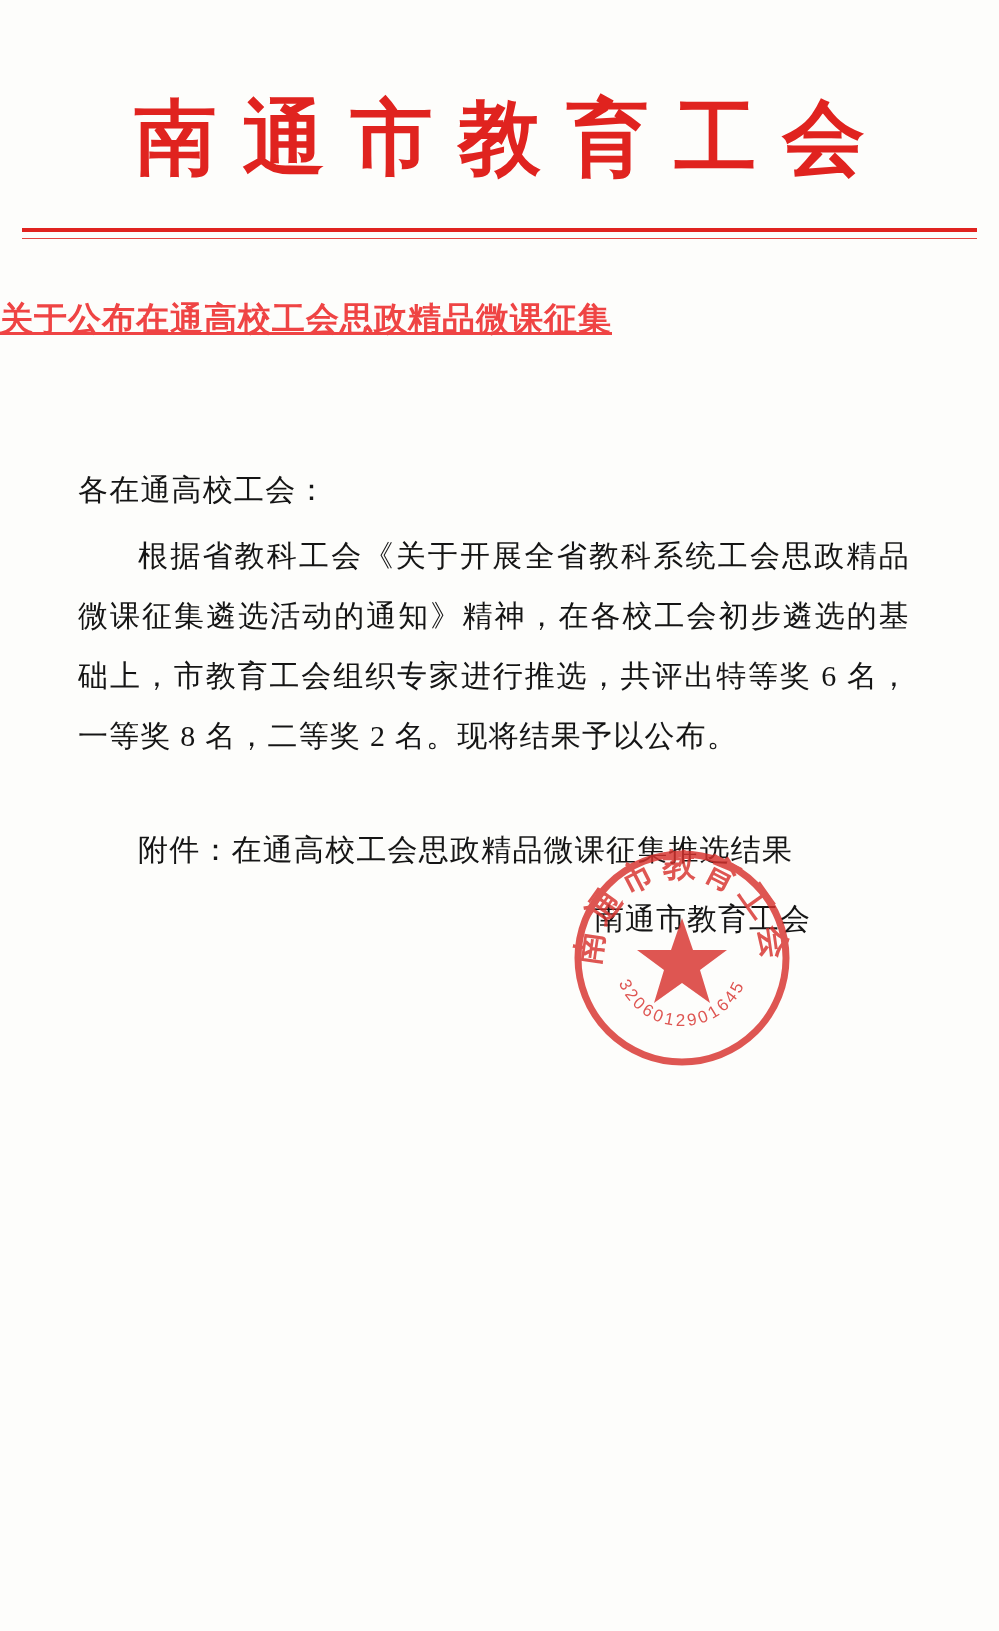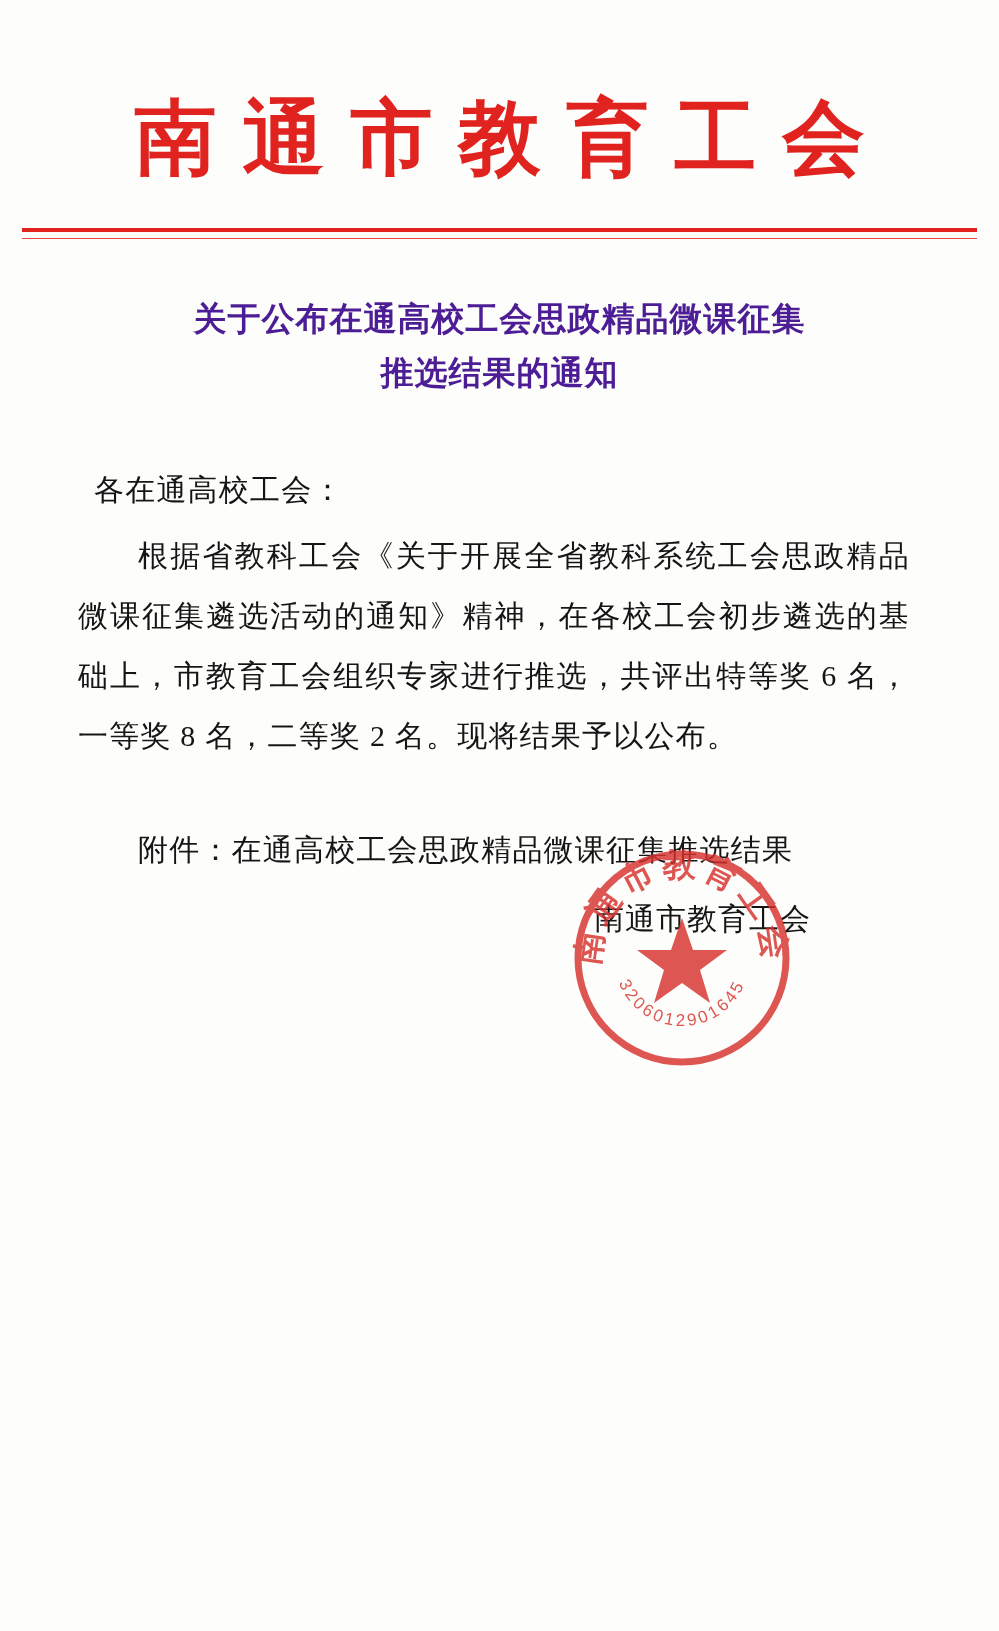--- a/index.html
+++ b/index.html
@@ -54,41 +54,41 @@
     background: #e0231f;
     opacity: .85;
   }
 
   
   .doc-title {
     position: absolute;
     top: 292px;
     left: 0;
     width: 100%;
-    text-align: center;
     font-size: 33px;
     font-weight: 700;
     line-height: 1.65;
     letter-spacing: 1px;
-    color: #4c1d95;
+    color: #ef4444;
+    text-decoration: underline;
   }
   .doc-title .line2 { display: block; }
 
   
   .body-block {
     position: absolute;
     top: 460px;
     left: 78px;
     width: 832px;
     font-size: 30px;
     line-height: 2.0;
     letter-spacing: 1.2px;
     color: #151515;
   }
-  .salutation { margin: 0 0 6px 16px; }
+  .salutation { margin: 0 0 6px 0; }
   .para {
     margin: 0;
     text-indent: 2em;
     text-align: justify;
   }
   .attachment {
     margin-top: 54px;
     text-indent: 2em;
   }
 
@@ -124,21 +124,20 @@
 <div class="page">
 
   <div class="masthead">
     <div class="masthead-title">南通市教育工会</div>
   </div>
   <div class="masthead-rule"></div>
   <div class="masthead-rule thin"></div>
 
   <div class="doc-title">
     <span>关于公布在通高校工会思政精品微课征集</span>
-    <span class="line2">推选结果的通知</span>
   </div>
 
   <div class="body-block">
     <p class="salutation">各在通高校工会：</p>
     <p class="para">根据省教科工会《关于开展全省教科系统工会思政精品微课征集遴选活动的通知》精神，在各校工会初步遴选的基础上，市教育工会组织专家进行推选，共评出特等奖 6 名，一等奖 8 名，二等奖 2 名。现将结果予以公布。</p>
     <p class="attachment">附件：在通高校工会思政精品微课征集推选结果</p>
   </div>
 
   <div class="signature">
     <div>南通市教育工会</div>

